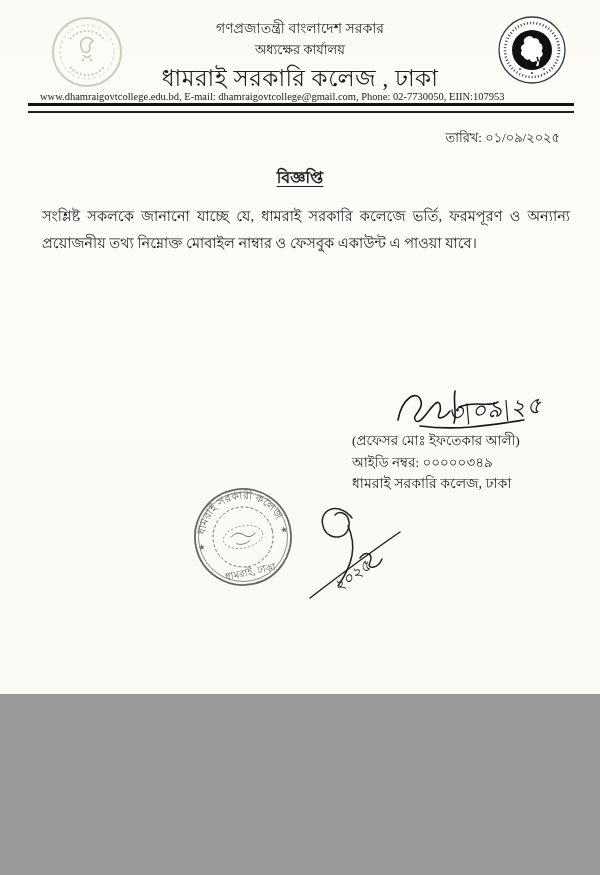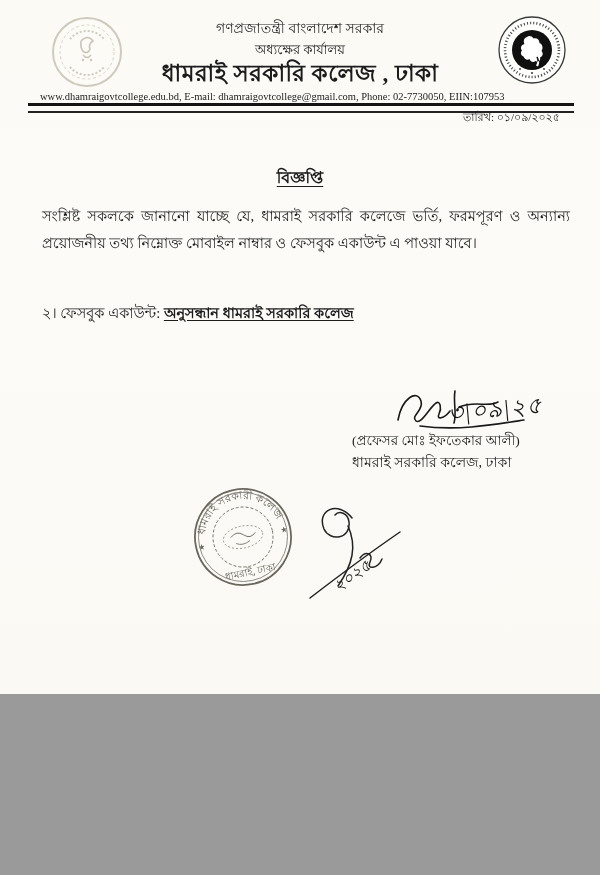--- a/index.html
+++ b/index.html
@@ -9,24 +9,24 @@
     background-image:linear-gradient(180deg,#fbfaf5 0%,#fcfbf8 40%,#faf9f4 100%);
     overflow:hidden;
     font-family:"Liberation Serif","DejaVu Serif",serif;
     color:#1c1c1c;
   }
   .abs{position:absolute;}
   
   .hdr-center{left:110px;width:380px;top:20px;text-align:center;line-height:1.35;}
   .hdr-gov{font-size:14px;}
   .hdr-office{font-size:13px;margin-top:2px;}
-  .hdr-college{font-size:23px;font-weight:bold;letter-spacing:.5px;}
+  .hdr-college{font-size:23px;font-weight:normal;margin-top:5px;letter-spacing:.5px;}
   .hdr-contact{left:40px;width:520px;top:91px;font-size:10.5px;color:#222;}
   .rule{left:28px;width:546px;top:103px;height:5px;border-top:3px solid #141414;border-bottom:2px solid #222;}
-  .date{right:40px;top:109px;font-size:11px;}
+  .date{right:40px;top:128px;font-size:13px;}
   
   .title-wrap{left:0;width:600px;top:165px;text-align:center;}
   .title{font-size:16px;font-weight:bold;text-decoration:underline;text-underline-offset:3px;}
   .body-text{left:42px;width:528px;top:203px;font-size:14.5px;line-height:1.85;text-align:justify;text-align-last:left;}
   .list-item{left:42px;width:540px;font-size:14.5px;}
   .li-1{top:274px;}
   .li-2{top:302px;}
   .bold{font-weight:bold;}
   .bold-ul{font-weight:bold;text-decoration:underline;text-underline-offset:2px;}
   
@@ -84,36 +84,34 @@
   <div class="abs rule"></div>
 
   <div class="abs date">তারিখ: ০১/০৯/২০২৫</div>
 
   <div class="abs title-wrap">
     <span class="title">বিজ্ঞপ্তি</span>
   </div>
 
   <div class="abs body-text">সংশ্লিষ্ট সকলকে জানানো যাচ্ছে যে, ধামরাই সরকারি কলেজে ভর্তি, ফরমপূরণ ও অন্যান্য প্রয়োজনীয় তথ্য নিম্নোক্ত মোবাইল নাম্বার ও ফেসবুক একাউন্ট এ পাওয়া যাবে।</div>
 
-  <div class="abs list-item li-2">
-    <span>২। ফেসবুক একাউন্ট: </span><span class="bold-ul">অনুসন্ধান ধামরাই সরকারি কলেজ</span>
-  </div>
 
   <div class="abs sig1-svg">
     <svg viewBox="0 0 178 52" width="178" height="52" fill="none" stroke="#191919" stroke-width="1.6" stroke-linecap="round">
       <path d="M6,38 C10,16 25,7 29,19 C32,29 18,34 24,39 C29,43 38,25 44,21 C48,18 50,26 47,32 C44,38 52,37 58,29"></path>
       <path d="M63,9 C61,20 65,31 62,41"></path>
       <path d="M67,25 C84,18 96,26 106,20"></path>
       <path d="M28,44 C66,49 100,43 132,38"></path>
     </svg>
   </div>
   <div class="abs sig-date">৩|০৯|২৫</div>
 
   <div class="abs sig-block">
     <div>(প্রফেসর মোঃ ইফতেকার আলী)</div>
+    <div>আইডি নম্বর: ০০০০০৩৪৯</div>
     <div class="sig-inst">ধামরাই সরকারি কলেজ, ঢাকা</div>
   </div>
 
   <div class="abs stamp">
     <svg viewBox="0 0 104 104" width="104" height="104">
       <defs>
         <path id="arcTop" d="M14,52 A38,38 0 1 1 90,52" fill="none"></path>
       </defs>
       <circle cx="52" cy="52" r="48" fill="none" stroke="#4b473e" stroke-width="1.8"></circle>
       <circle cx="52" cy="52" r="44.5" fill="none" stroke="#4b473e" stroke-width="0.7"></circle>

